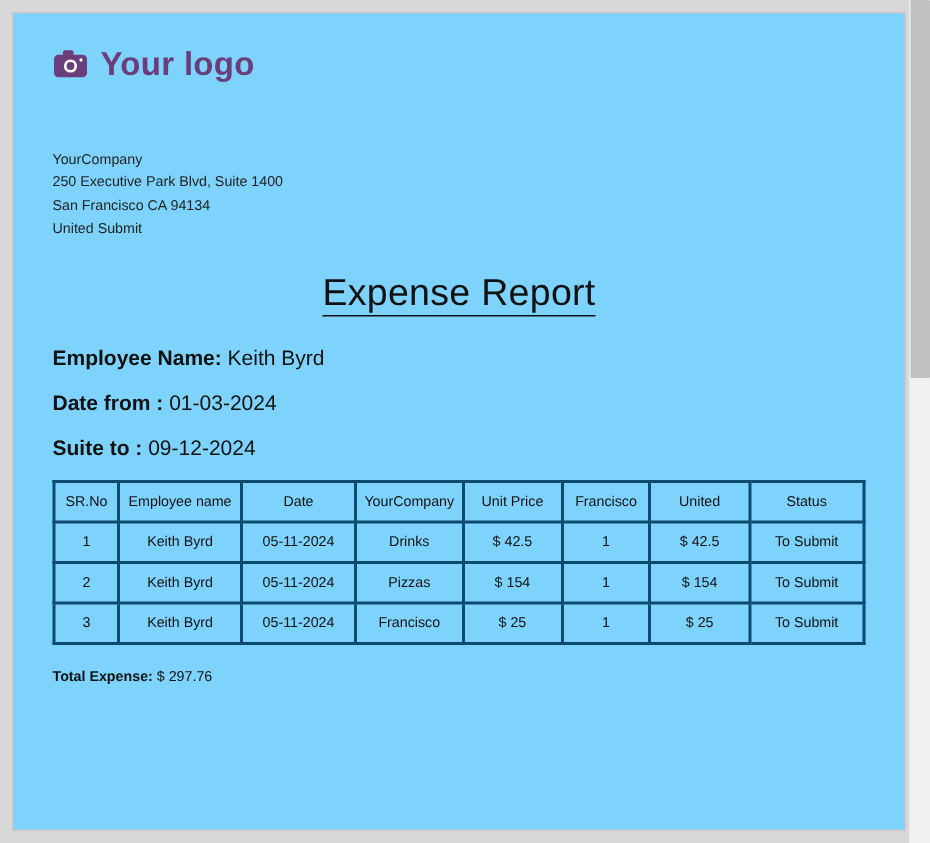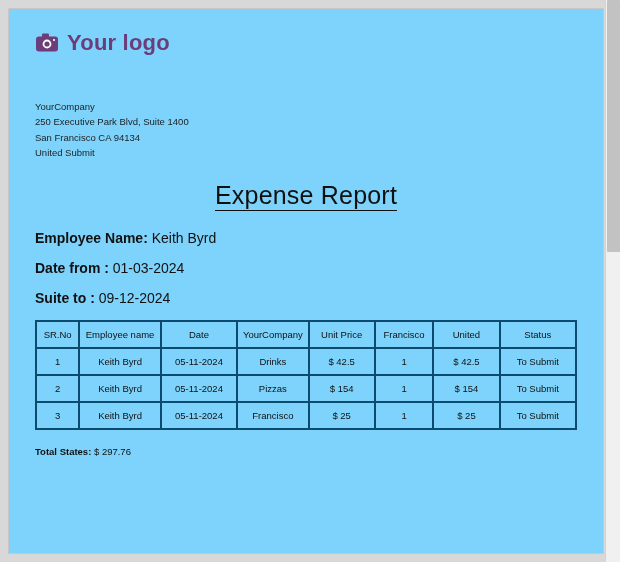--- a/index.html
+++ b/index.html
@@ -236,21 +236,21 @@
           <td>Francisco</td>
           <td>$ 25</td>
           <td>1</td>
           <td>$ 25</td>
           <td>To Submit</td>
         </tr>
       </tbody>
     </table>
 
     <div class="total-line">
-      <span class="lbl">Total States:</span>
+      <span class="lbl">Total Expense:</span>
       <span class="val">$ 297.76</span>
     </div>
 
   </div>
 </div>
 
 <div class="scrollbar-track">
   <div class="scrollbar-thumb"></div>
 </div>
 

